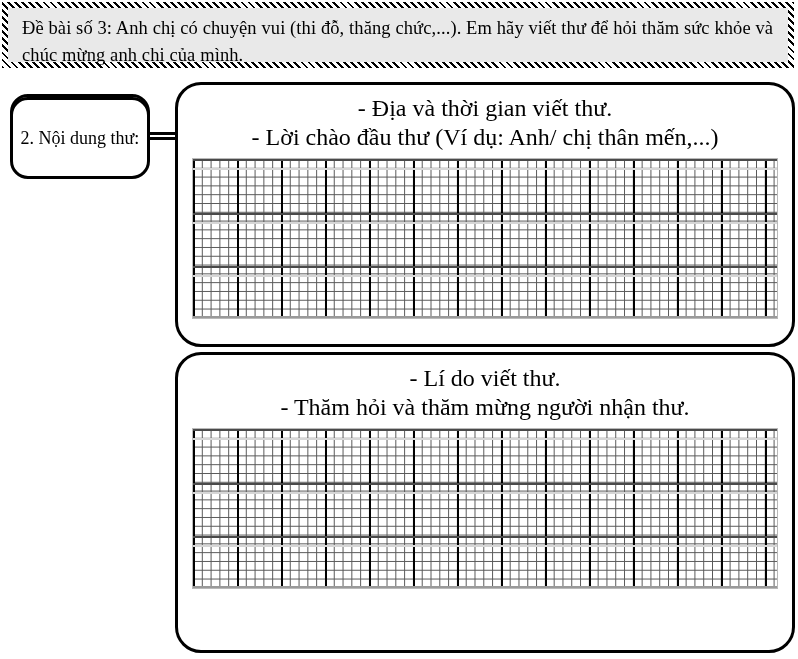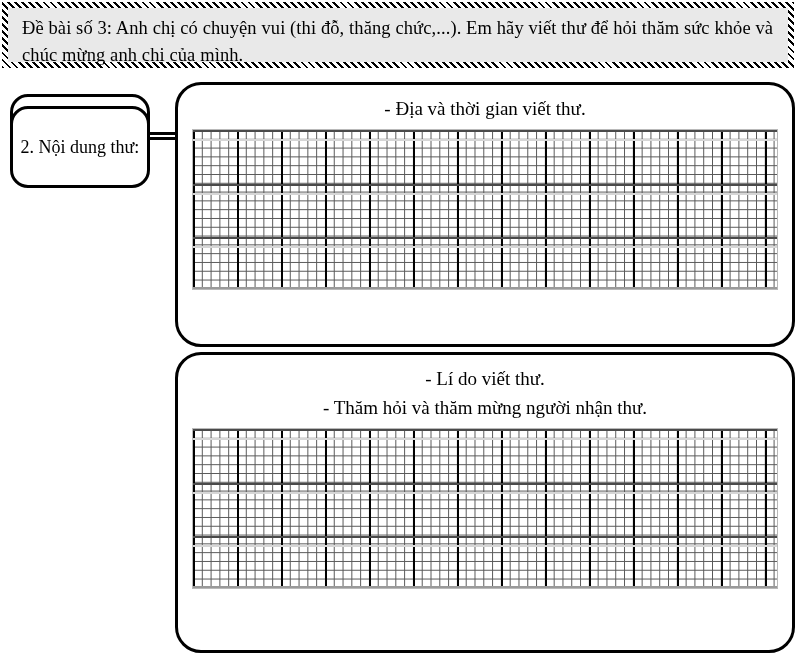--- a/index.html
+++ b/index.html
@@ -62,21 +62,21 @@
     width: 140px;
     display: flex;
     align-items: center;
     justify-content: center;
     text-align: center;
     font-size: 18px;
     line-height: 24px;
     z-index: 3;
   }
   #label-1 { top: 94px; height: 80px; }
-  #label-2 { top: 106px; height: 82px; text-align: center; }
+  #label-2 { top: 97px; height: 82px; text-align: center; }
 
   
   .connector {
     position: absolute;
     height: 3px;
     background: #000;
     left: 148px;
     width: 32px;
     z-index: 1;
   }
@@ -95,21 +95,21 @@
     z-index: 2;
   }
   #content-box-1 { top: 0px; height: 265px; }
   #content-box-2 { top: 0px; height: 301px; }
 
   .box-lines {
     padding-top: 9px;
     text-align: center;
   }
   .box-line {
-    font-size: 19px;
+    font-size: 24px;
     line-height: 29px;
     white-space: nowrap;
   }
 
   
   .grid-paper {
     position: relative;
     margin: 6px auto 0 auto;
     width: 586px;
     box-sizing: border-box;
@@ -204,20 +204,21 @@
 
 <div class="label-box" id="label-1">
   <span>1. Đầu thư:</span>
 </div>
 <div class="connector" id="connector-1"></div>
 
 <div class="section" id="section-1">
   <div class="content-box" id="content-box-1">
     <div class="box-lines">
       <div class="box-line">- Địa và thời gian viết thư.</div>
+      <div class="box-line">- Lời chào đầu thư (Ví dụ: Anh/ chị thân mến,...)</div>
     </div>
     <div class="grid-paper g1">
       <div class="cells"></div>
       <div class="vrules"></div>
       <div class="band" style="top:0px;">
         <div class="topline"></div>
         <div class="guide"></div>
       </div>
       <div class="band" style="top:53.6px;">
         <div class="topline"></div>

